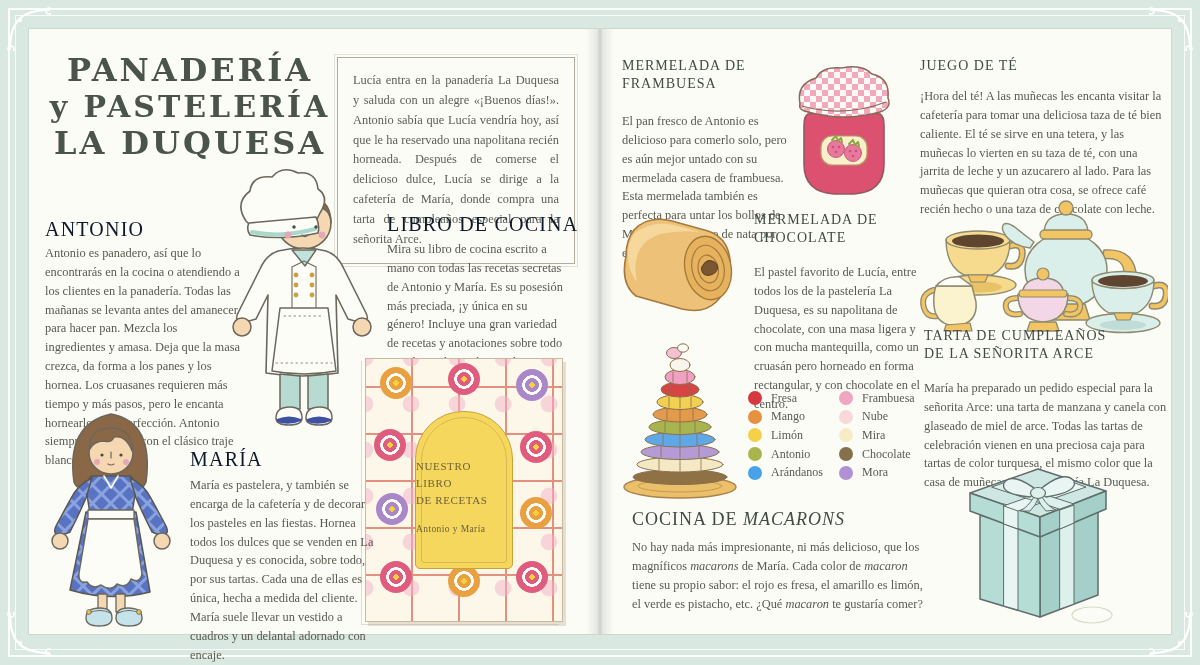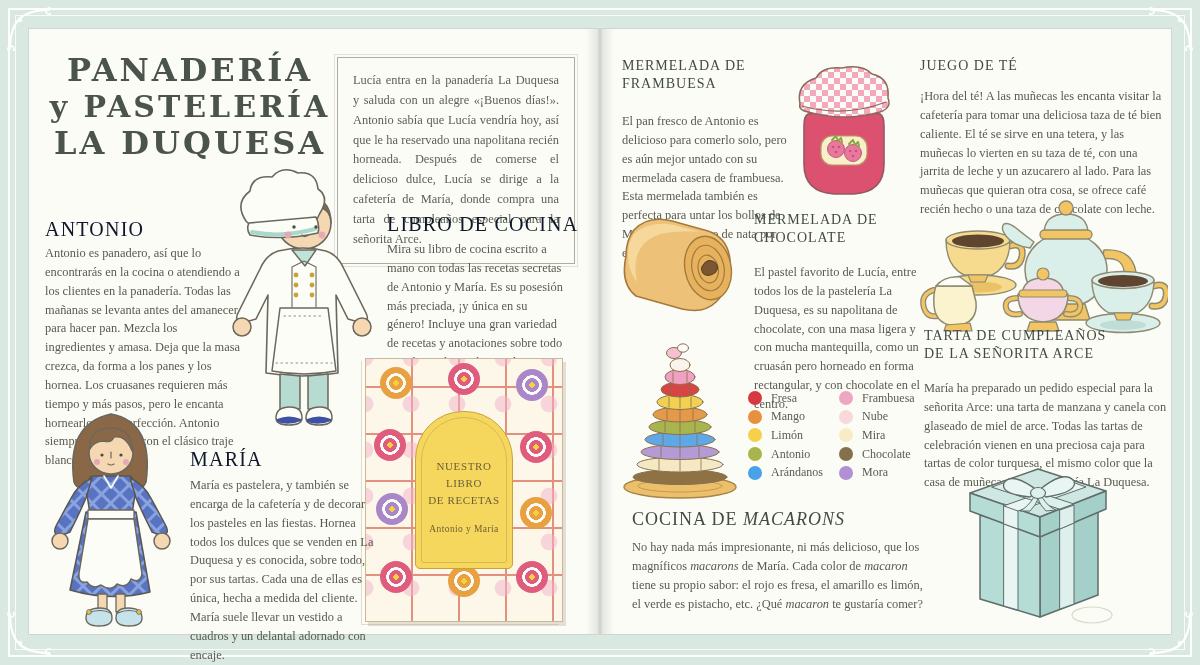--- a/index.html
+++ b/index.html
@@ -40,21 +40,21 @@
           radial-gradient(circle,rgba(242,178,203,0.50) 24%,rgba(242,178,203,0) 27%),
           repeating-linear-gradient(0deg,transparent 0 45px,#e4907e 45px 47px),
           repeating-linear-gradient(90deg,transparent 0 45px,#e4907e 45px 47px);
         background-size:46px 46px,auto,auto;background-position:22px 22px,0 0,0 0;
         border:1px solid #c9b998;box-shadow:3px 4px 0 rgba(180,170,150,0.35), -3px 2px 0 #fffdf2, -4px 3px 0 rgba(180,170,150,0.4);}
   .rose{position:absolute;width:32px;height:32px;border-radius:50%;}
   .r-pink{background:radial-gradient(closest-side,#f5d23c 16%,#e05c7e 18% 42%,#fdfdf8 44% 60%,#e05c7e 62% 100%);}
   .r-orange{background:radial-gradient(closest-side,#f5d23c 16%,#e8a040 18% 42%,#fdfdf8 44% 60%,#e8a040 62% 100%);}
   .r-purple{background:radial-gradient(closest-side,#f5d23c 16%,#a987c9 18% 42%,#fdfdf8 44% 60%,#a987c9 62% 100%);}
   .book-label{position:absolute;left:50%;top:52px;transform:translateX(-50%);width:96px;height:156px;
-        background:#f6d75e;border:1.5px solid #c9a23c;border-radius:48px 48px 5px 5px;text-align:center;}
+        background:#f6d75e;border:1.5px solid #c9a23c;border-radius:48px 48px 5px 5px;text-align:left;}
   .book-label::before{content:"";position:absolute;inset:5px;border:1px solid #d9b753;border-radius:43px 43px 3px 3px;}
   .bl-title{position:relative;margin-top:46px;font-size:11px;line-height:1.55;letter-spacing:0.6px;color:#6d6038;}
   .bl-authors{position:relative;margin-top:15px;font-size:9.5px;letter-spacing:0.4px;color:#6d6038;}
 </style>
 </head>
 <body>
 
 <div class="spread">
 
   <div class="frame1"></div>

